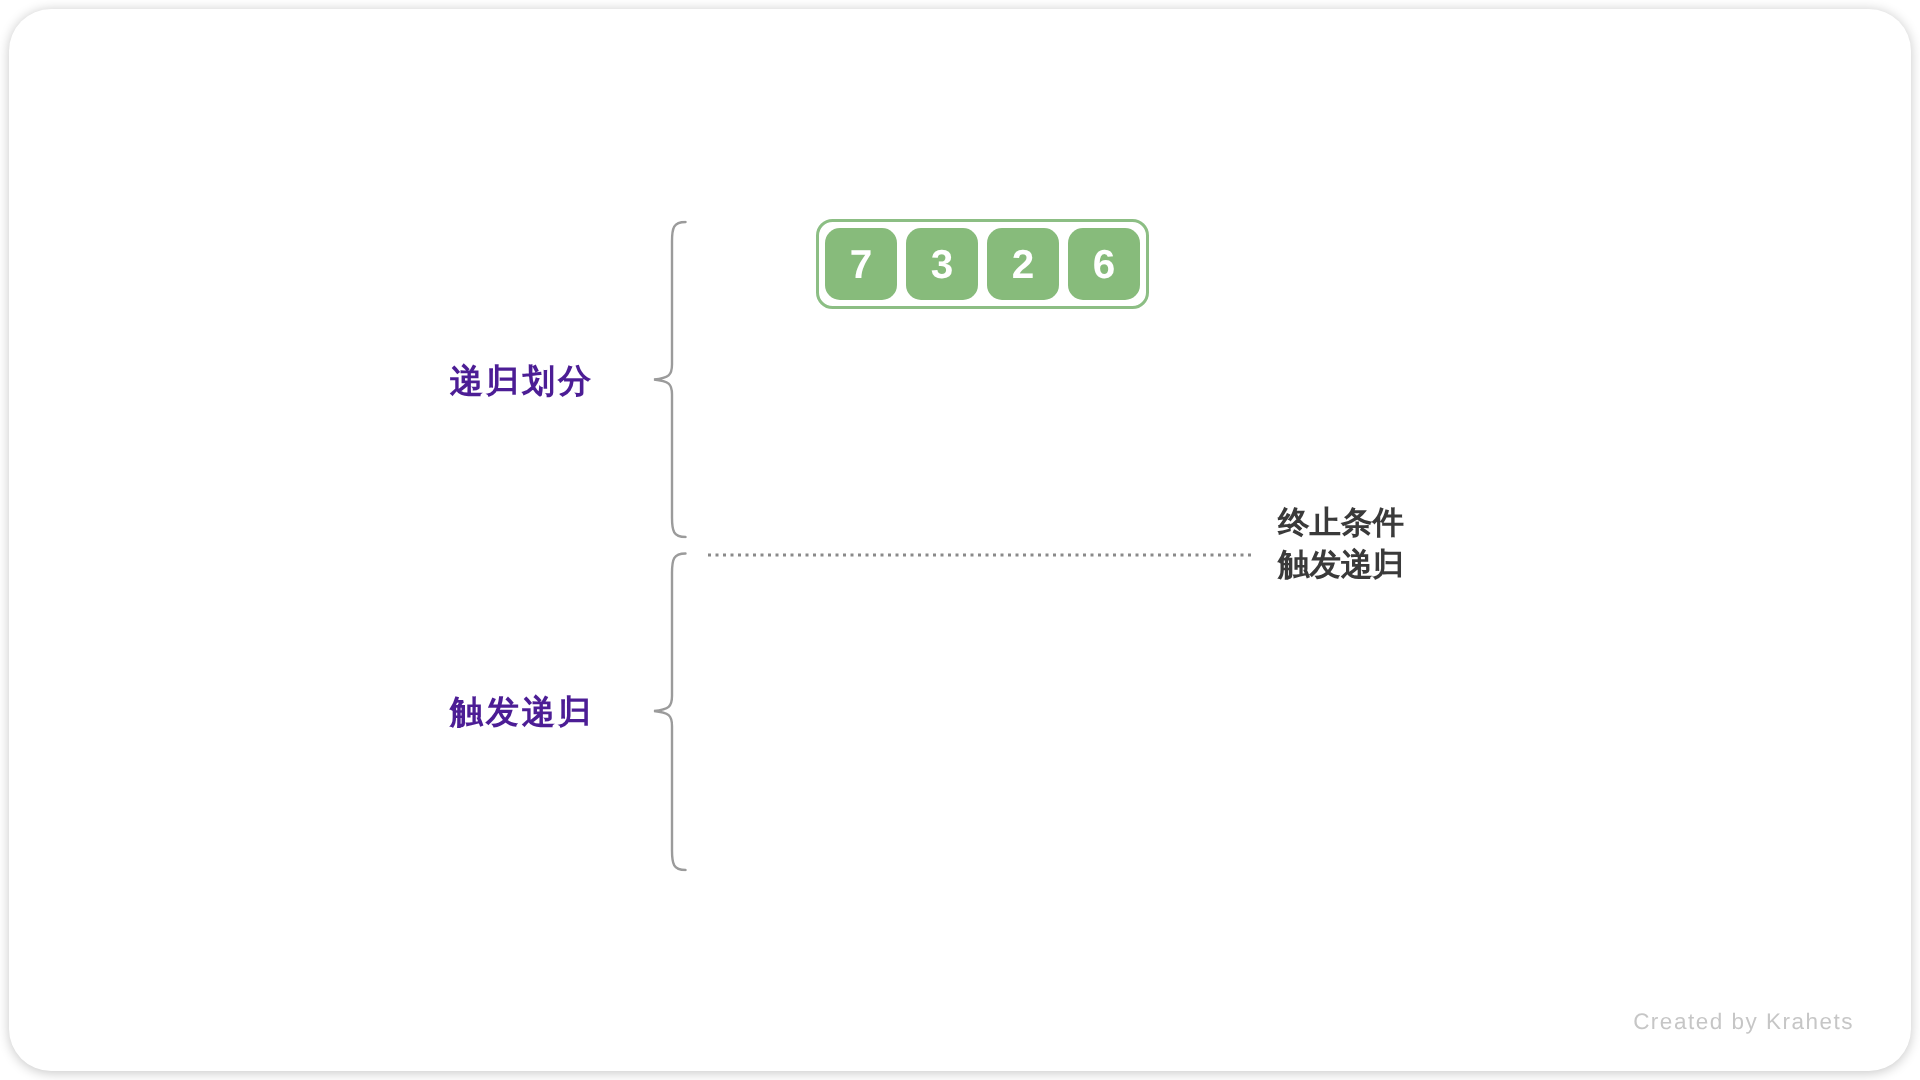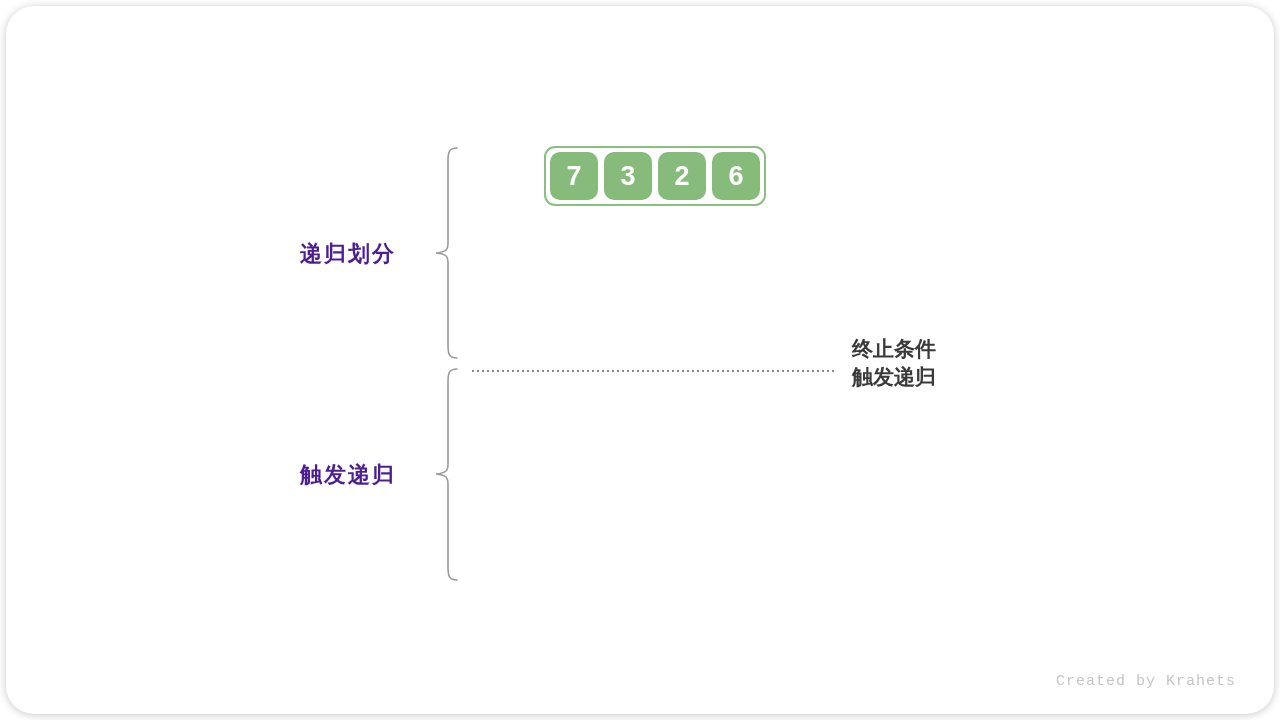--- a/index.html
+++ b/index.html
@@ -83,21 +83,21 @@
     font-size: 21px;
     font-weight: bold;
     line-height: 28px;
     color: #3A3A3A;
     white-space: nowrap;
   }
 
   .watermark {
     position: absolute;
     right: 38px; bottom: 24px;
-    font-family: Liberation Mono, monospace;
+    font-family: Liberation Sans, sans-serif;
     font-size: 15px;
     letter-spacing: 1px;
     color: #C6C6C6;
   }
 </style>
 </head>
 <body>
 
 <div class="stage">
   <div class="card">

